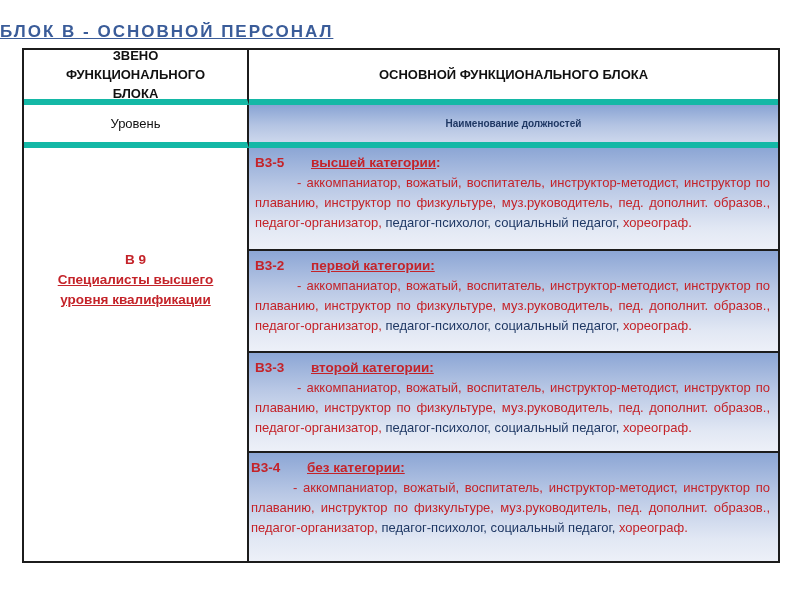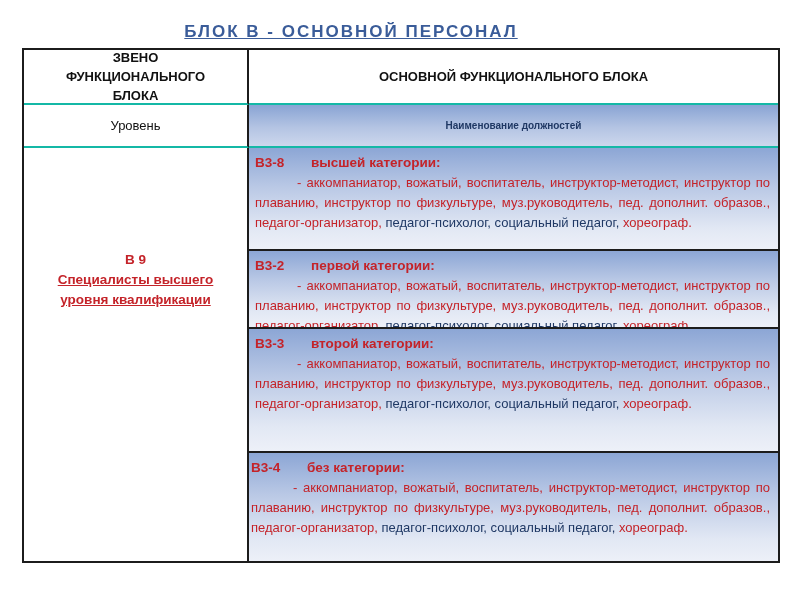--- a/index.html
+++ b/index.html
@@ -2,40 +2,39 @@
 <html><head>
 <meta charset="utf-8">
 <style>
   * { margin: 0; padding: 0; box-sizing: border-box; }
   html, body { width: 800px; height: 600px; background: #ffffff; overflow: hidden; }
   body { font-family: "Liberation Sans", sans-serif; position: relative; }
 
   .page-title {
     position: absolute;
     top: 22px; left: 0; width: 702px;
-    text-align: center;
     font-size: 17px;
     font-weight: bold;
     letter-spacing: 2px;
     color: #3A5C99;
     text-decoration: underline;
   }
 
   .main-table {
     position: absolute;
     left: 22px; top: 48px;
     width: 758px; height: 515px;
     border: 2px solid #1c1c1c;
     display: grid;
     grid-template-columns: 225px 1fr;
     grid-template-rows: 55px 43px 1fr;
     background: #ffffff;
   }
 
-  .cell { border-right: 2px solid #1c1c1c; border-bottom: 2px solid #14b8a6; }
+  .cell { border-right: 2px solid #1c1c1c; border-bottom: 6px solid #14b8a6; }
   .cell.last-col { border-right: none; }
   .cell.last-row { border-bottom: none; }
 
   .hdr {
     display: flex; align-items: center; justify-content: center;
     text-align: center;
     font-weight: bold;
     font-size: 13px;
     color: #111111;
   }
@@ -68,31 +67,31 @@
   .left-body .label-line { text-decoration: underline; display: inline-block; max-width: 205px; }
 
   .right-body { display: flex; flex-direction: column; }
 
   .sub-row {
     border-bottom: 2px solid #1c1c1c;
     padding: 4px 6px 0 6px;
     overflow: hidden;
   }
   .sub-row.r1 { height: 103px; }
-  .sub-row.r2 { height: 78px; }
-  .sub-row.r3 { height: 124px; }
+  .sub-row.r2 { height: 102px; }
+  .sub-row.r3 { height: 100px; }
   .sub-row.r4 { flex: 1; border-bottom: none; padding-left: 2px; }
 
   .cat-line {
     font-size: 13.5px; font-weight: bold; color: #C42329;
     line-height: 21px;
     white-space: nowrap;
   }
   .cat-line .code { display: inline-block; min-width: 56px; }
-  .cat-line .cat { }
+  .cat-line .cat { text-decoration: underline; }
 
   .positions {
     font-size: 13px;
     line-height: 20px;
     color: #C42329;
     text-align: justify;
     text-indent: 42px;
     padding-right: 2px;
   }
   .positions .navy { color: #1F3864; }
@@ -112,21 +111,21 @@
 
   <div class="cell left-body last-row">
     <span class="code-line">В 9</span>
     <span class="label-line">Специалисты высшего уровня квалификации</span>
   </div>
 
   <div class="cell right-body last-col last-row">
 
     <div class="sub-row blue-grad r1">
       <div class="cat-line">
-        <span class="code">В3-8</span><span class="cat">высшей категории</span><span>:</span>
+        <span class="code">В3-5</span><span class="cat">высшей категории</span><span>:</span>
       </div>
       <div class="positions">
         <span>- аккомпаниатор, вожатый, воспитатель, инструктор-методист, инструктор по плаванию, инструктор по физкультуре, муз.руководитель, пед. дополнит. образов., педагог-организатор, </span><span class="navy">педагог-психолог, социальный педагог, </span><span>хореограф.</span>
       </div>
     </div>
 
     <div class="sub-row blue-grad r2">
       <div class="cat-line">
         <span class="code">В3-2</span><span class="cat">первой категории:</span><span></span>
       </div>

